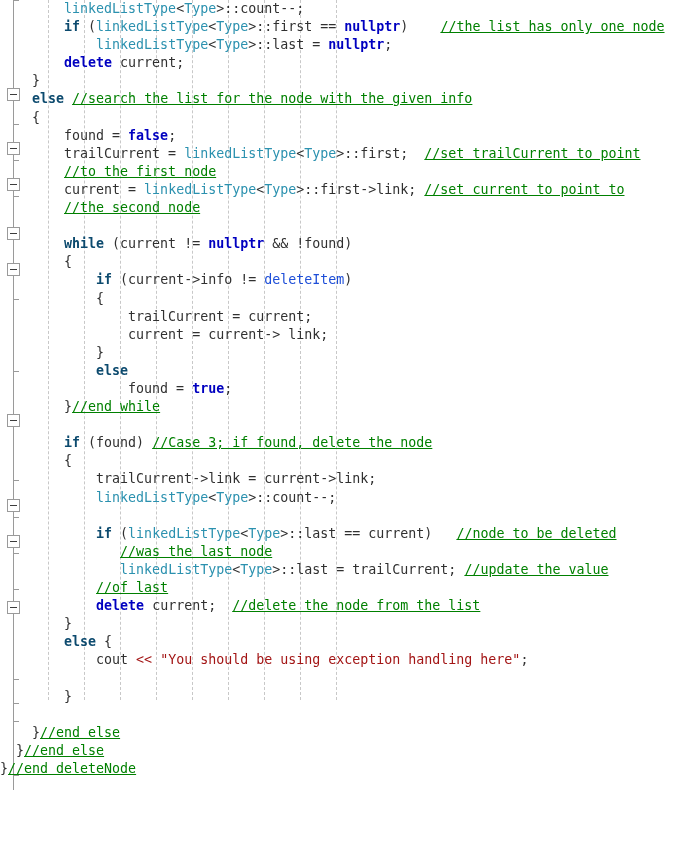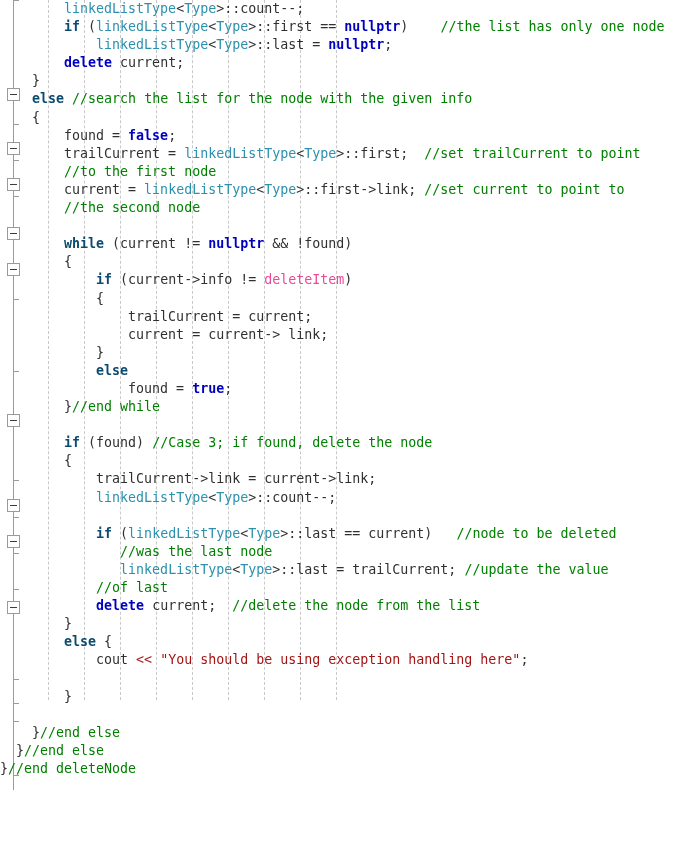--- a/index.html
+++ b/index.html
@@ -88,25 +88,25 @@
   }
   .line {
     height: 18.1px;
     white-space: pre;
   }
 
   
   .k-ctrl    { color: #0c4a6e; font-weight: bold; }  
   .k-blue    { color: #0000c0; font-weight: bold; }  
   .k-type    { color: #2b91af; text-align: center; }                     
-  .cmt       { color: #008000; }                     
+  .cmt       { color: #008000; text-decoration: underline; }                     
   .str       { color: #a31515; }                     
   .op-red    { color: #a31515; }                     
   .plain     { color: #303030; }
-  .dim       { color: #ec4899; }                     
+  .dim       { color: #1d4ed8; }                     
   .punc      { color: #303030; }
 </style>
 </head>
 <body>
 
 <div id="editor">
 
   <div id="indent-guides">
       <div class="indent-guide solid" style="left: 21px; height: 790px;"></div>
       <div class="indent-guide" style="left: 48px; height: 700px;"></div>

